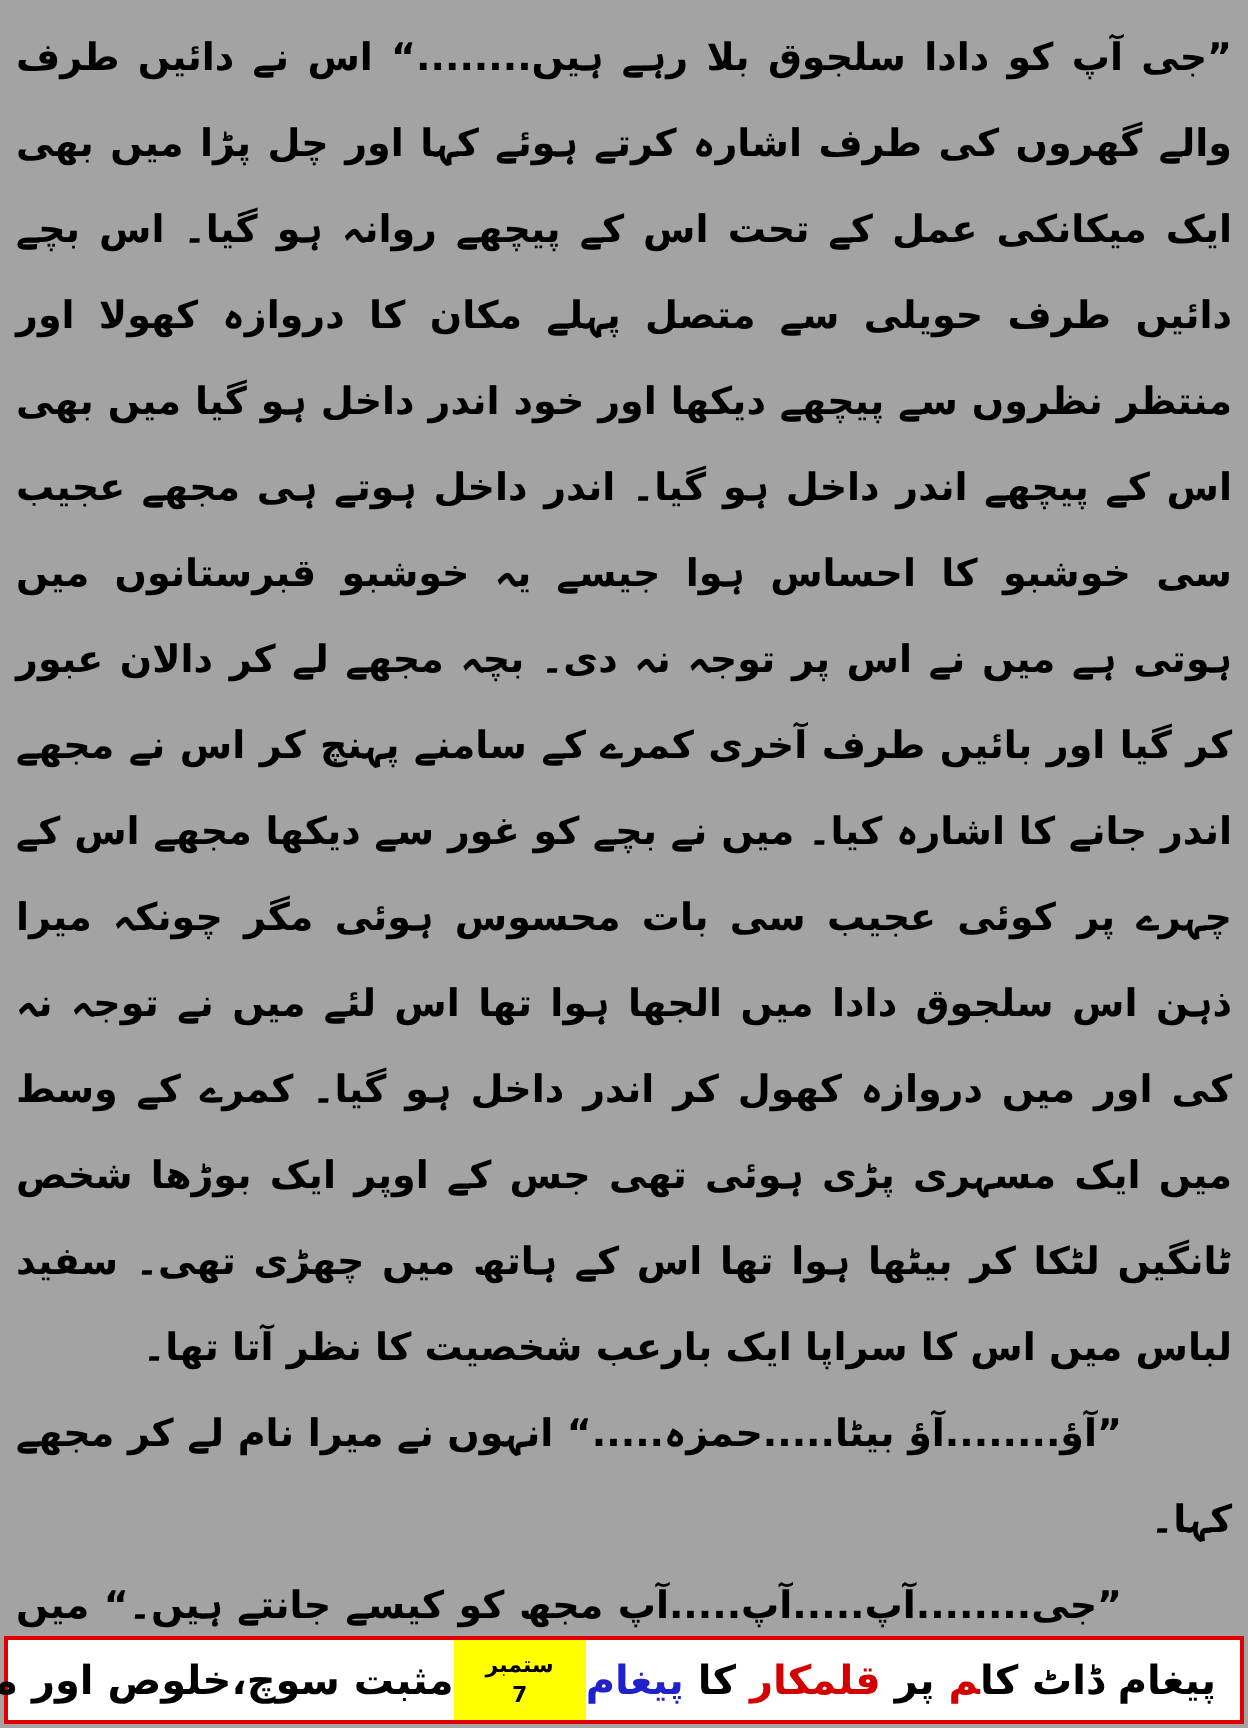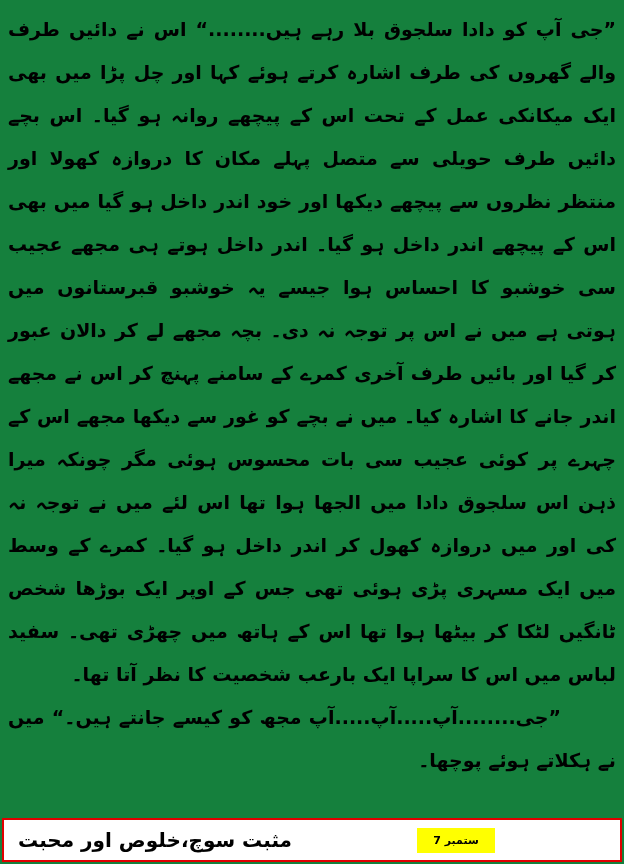--- a/index.html
+++ b/index.html
@@ -61,27 +61,29 @@
     flex:0 0 auto;
     padding:0 0 0 14px;
     font-size:20px;
     color:#000000;
     white-space:nowrap;
   }
 </style>
 </head>
 <body>
 
-<div class="page" style="background: #15803d;">
+<div class="page" style="background: #a3a3a3;">
 
   <div class="story" style="color: rgb(0, 0, 0);">
       <p>”جی آپ کو دادا سلجوق بلا رہے ہیں........“ اس نے دائیں طرف والے گھروں کی طرف اشارہ کرتے ہوئے کہا اور چل پڑا میں بھی ایک میکانکی عمل کے تحت اس کے پیچھے روانہ ہو گیا۔ اس بچے دائیں طرف حویلی سے متصل پہلے مکان کا دروازہ کھولا اور منتظر نظروں سے پیچھے دیکھا اور خود اندر داخل ہو گیا میں بھی اس کے پیچھے اندر داخل ہو گیا۔ اندر داخل ہوتے ہی مجھے عجیب سی خوشبو کا احساس ہوا جیسے یہ خوشبو قبرستانوں میں ہوتی ہے میں نے اس پر توجہ نہ دی۔ بچہ مجھے لے کر دالان عبور کر گیا اور بائیں طرف آخری کمرے کے سامنے پہنچ کر اس نے مجھے اندر جانے کا اشارہ کیا۔ میں نے بچے کو غور سے دیکھا مجھے اس کے چہرے پر کوئی عجیب سی بات محسوس ہوئی مگر چونکہ میرا ذہن اس سلجوق دادا میں الجھا ہوا تھا اس لئے میں نے توجہ نہ کی اور میں دروازہ کھول کر اندر داخل ہو گیا۔ کمرے کے وسط میں ایک مسہری پڑی ہوئی تھی جس کے اوپر ایک بوڑھا شخص ٹانگیں لٹکا کر بیٹھا ہوا تھا اس کے ہاتھ میں چھڑی تھی۔ سفید لباس میں اس کا سراپا ایک بارعب شخصیت کا نظر آتا تھا۔</p>
+      <p class="indent">”آؤ........آؤ بیٹا.....حمزہ.....“ انہوں نے میرا نام لے کر مجھے کہا۔</p>
       <p class="indent">”جی........آپ.....آپ.....آپ مجھ کو کیسے جانتے ہیں۔“ میں نے ہکلاتے ہوئے پوچھا۔</p>
     </div>
 
   <div class="footer" style="border-color: rgb(224, 0, 0);">
+    <div class="footer-right"><span style="color: rgb(0, 0, 0);">پیغام ڈاٹ کا‍</span><span style="color: rgb(212, 0, 0);">‍م</span><span style="color: rgb(0, 0, 0);"> پر </span><span style="color: rgb(212, 0, 0);">قلمکار</span><span style="color: rgb(0, 0, 0);"> کا </span><span style="color: rgb(32, 32, 204);">پیغام</span></div>
     <div class="footer-center">
       <span class="page-label" style="background: rgb(255, 255, 0);">ستمبر 7</span>
     </div>
     <div class="footer-left">مثبت سوچ،خلوص اور محبت</div>
   </div>
 
 </div>
 
 </body></html>

